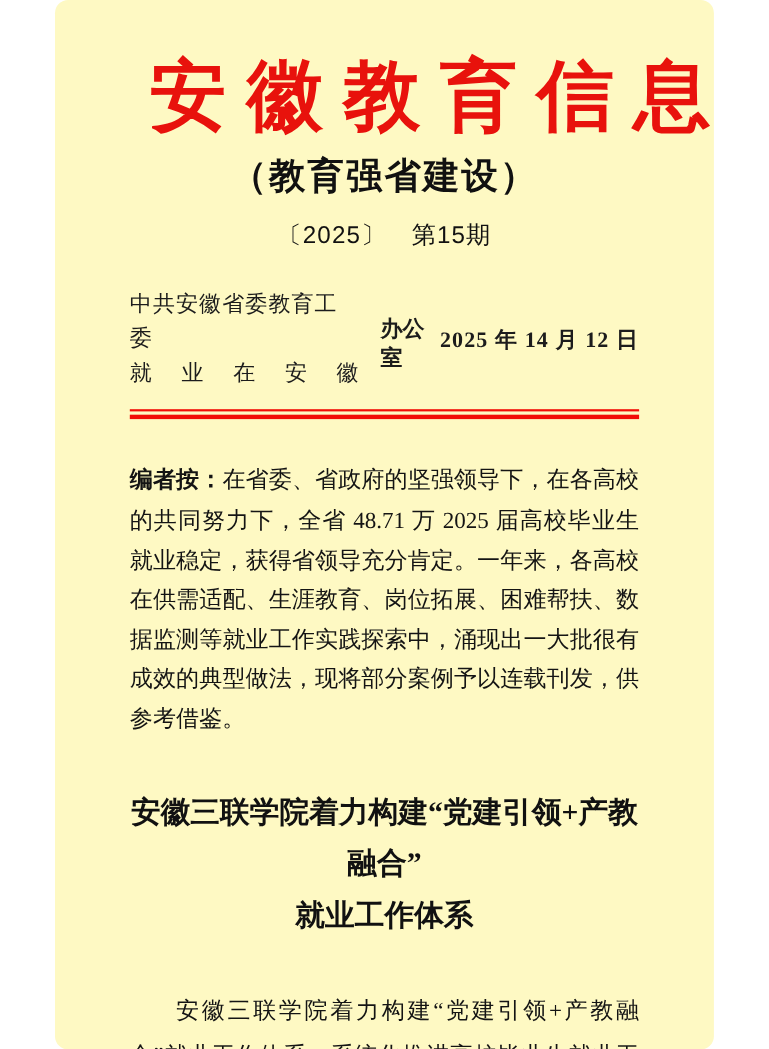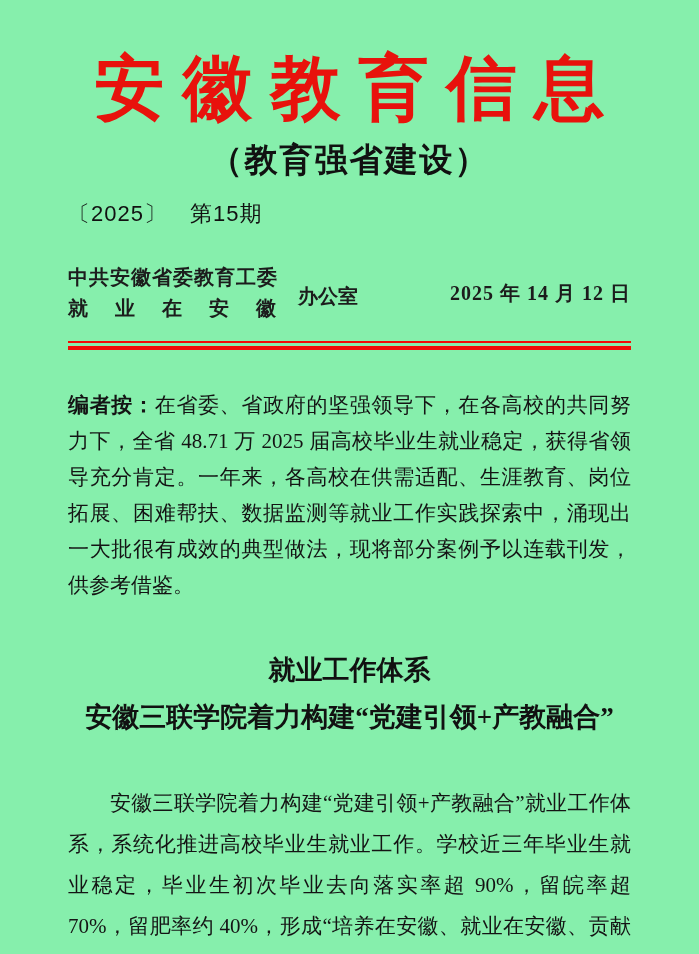--- a/index.html
+++ b/index.html
@@ -2,29 +2,30 @@
 <html><head>
 <meta charset="utf-8">
 <style>
   html, body {
     margin: 0;
     padding: 0;
     background: #ffffff;
   }
   .page {
     position: relative;
-    width: 699px;
+    width: 599px;
     height: 954px;
     margin: 0 auto;
-    background: #86efac;
+    background: #fef9c3;
     overflow: hidden;
     box-sizing: border-box;
     padding: 0 68px;
     color: #1c1c1c;
     font-family: "Liberation Serif", "DejaVu Serif", serif;
+    border-radius: 12px;
   }
 
   
   .masthead-title {
     margin-top: 46px;
     text-align: center;
     font-size: 70px;
     line-height: 86px;
     font-weight: bold;
     letter-spacing: 18px;
@@ -38,40 +39,41 @@
     text-align: center;
     font-size: 33px;
     line-height: 40px;
     font-weight: bold;
     color: #111111;
     font-family: Liberation Sans, sans-serif;
     letter-spacing: 2px;
   }
   .issue-number {
     margin-top: 20px;
+    text-align: center;
     font-size: 22px;
     line-height: 28px;
     color: #111111;
     font-family: "Liberation Sans", "DejaVu Sans", sans-serif;
     letter-spacing: 1px;
   }
 
   
   .sender-row {
     margin-top: 34px;
     display: flex;
     align-items: center;
     justify-content: space-between;
   }
   .sender-left {
     display: flex;
     align-items: center;
   }
   .sender-orgs {
-    font-weight: bold;
+    font-weight: normal;
     font-size: 20px;
     line-height: 31px;
     letter-spacing: 1px;
   }
   .sender-org-line2 {
     width: 208px;
     text-align: justify;
     text-align-last: justify;
     letter-spacing: 0;
   }
@@ -164,22 +166,22 @@
     <div class="rule-thin"></div>
     <div class="rule-gap"></div>
     <div class="rule-thick"></div>
   </div>
 
   <div class="editor-note">
     <span class="editor-note-label">编者按：</span><span>在省委、省政府的坚强领导下，在各高校的共同努力下，全省 48.71 万 2025 届高校毕业生就业稳定，获得省领导充分肯定。一年来，各高校在供需适配、生涯教育、岗位拓展、困难帮扶、数据监测等就业工作实践探索中，涌现出一大批很有成效的典型做法，现将部分案例予以连载刊发，供参考借鉴。</span>
   </div>
 
   <div class="article-title">
+    <div>安徽三联学院着力构建“党建引领+产教融合”</div>
     <div>就业工作体系</div>
-    <div>安徽三联学院着力构建“党建引领+产教融合”</div>
   </div>
 
   <div class="article-body">
     <p>安徽三联学院着力构建“党建引领+产教融合”就业工作体系，系统化推进高校毕业生就业工作。学校近三年毕业生就业稳定，毕业生初次毕业去向落实率超 90%，留皖率超 70%，留肥率约 40%，形成“培养在安徽、就业在安徽、贡献在安徽”的良好格局。</p>
 
   </div>
 
 </div>
 
 </body></html>

